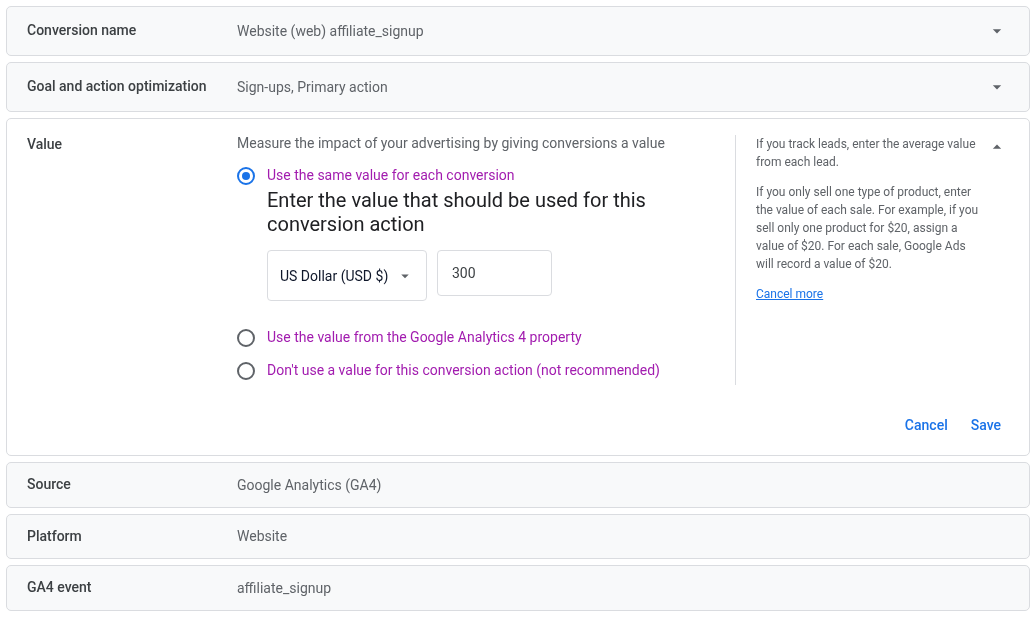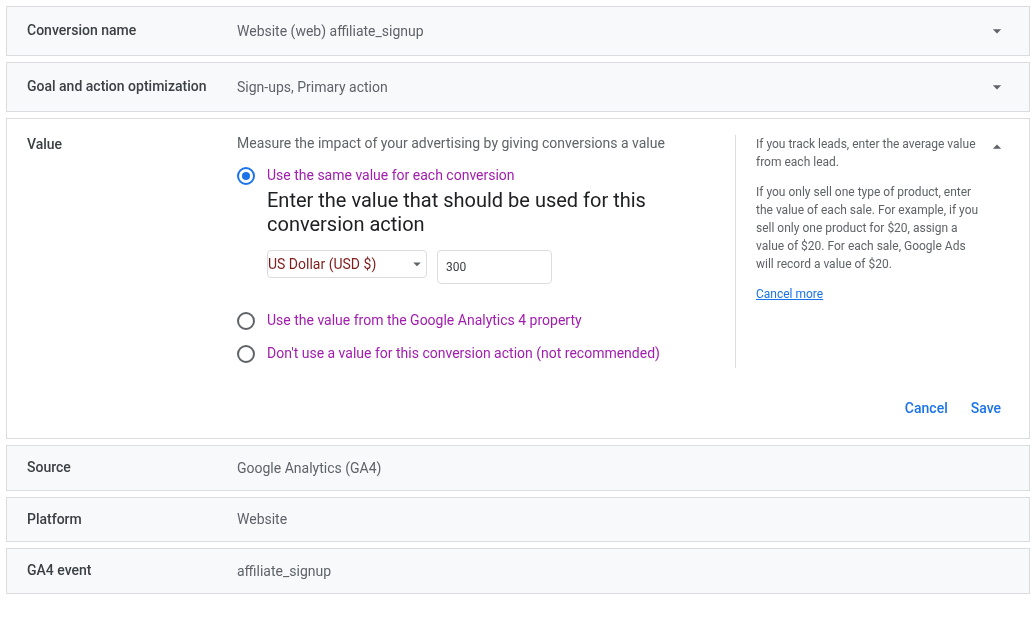--- a/index.html
+++ b/index.html
@@ -8,21 +8,21 @@
     }
     body {
       margin: 0;
       padding: 6px 6px 0 6px;
       background: #fff;
       font-size: 14px;
       color: #3c4043;
     }
     .panel {
       border: 1px solid #dadce0;
-      border-radius: 0;
+      border-radius: 5px;
       background: #f8f9fa;
       margin-bottom: 6px;
     }
     .panel-header {
       display: flex;
       align-items: center;
       padding: 12px 20px;
       cursor: pointer;
     }
     .panel-label {
@@ -137,43 +137,43 @@
       margin-top: 2px;
     }
     .input-row {
       display: flex;
       gap: 10px;
       margin-bottom: 22px;
     }
     .currency-select {
       border: 1px solid #dadce0;
       border-radius: 4px;
-      height: 28px;
-      padding: 0 0;
+      height: 51px;
+      padding: 0 12px;
       display: flex;
       align-items: center;
       font-size: 14px;
-      color: #7f1d1d;
+      color: #0f172a;
       cursor: pointer;
       background: #fff;
       width: 160px;
       justify-content: space-between;
     }
     .currency-select svg {
       width: 18px;
       height: 18px;
       fill: #5f6368;
       margin-left: 4px;
     }
     .value-input {
       border: 1px solid #dadce0;
       border-radius: 4px;
-      height: 34px;
-      padding: 0 8px;
-      font-size: 12px;
+      height: 46px;
+      padding: 0 14px;
+      font-size: 14px;
       color: #3c4043;
       width: 115px;
       background: #fff;
       outline: none;
     }
     .radio-block {
       margin-bottom: 12px;
     }
 
     .actions-bar {

